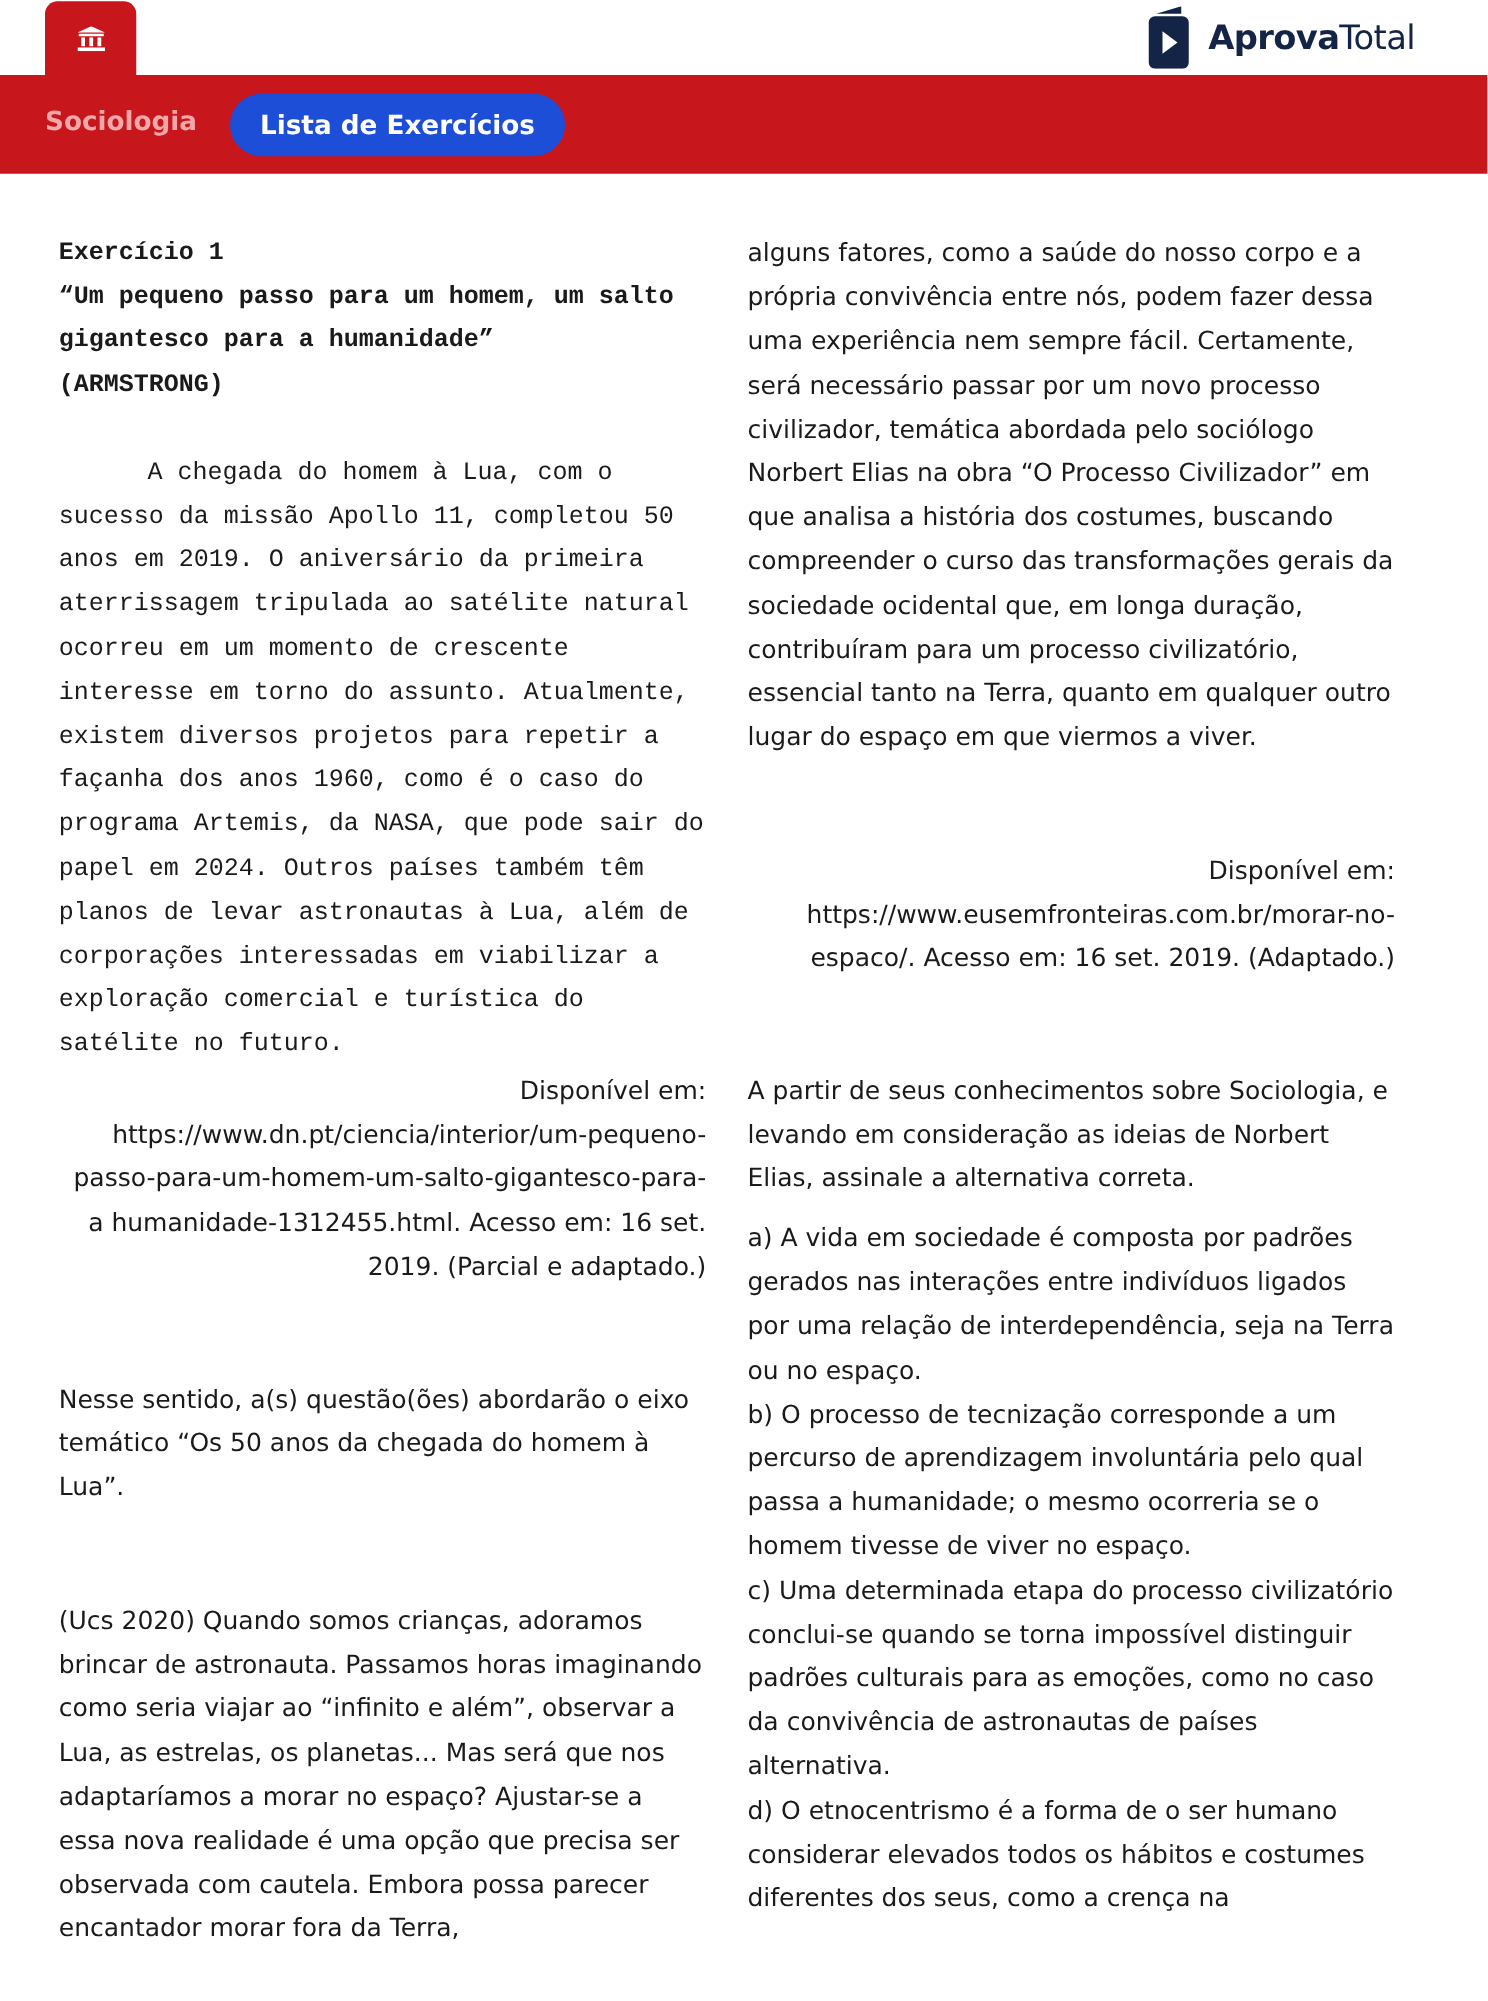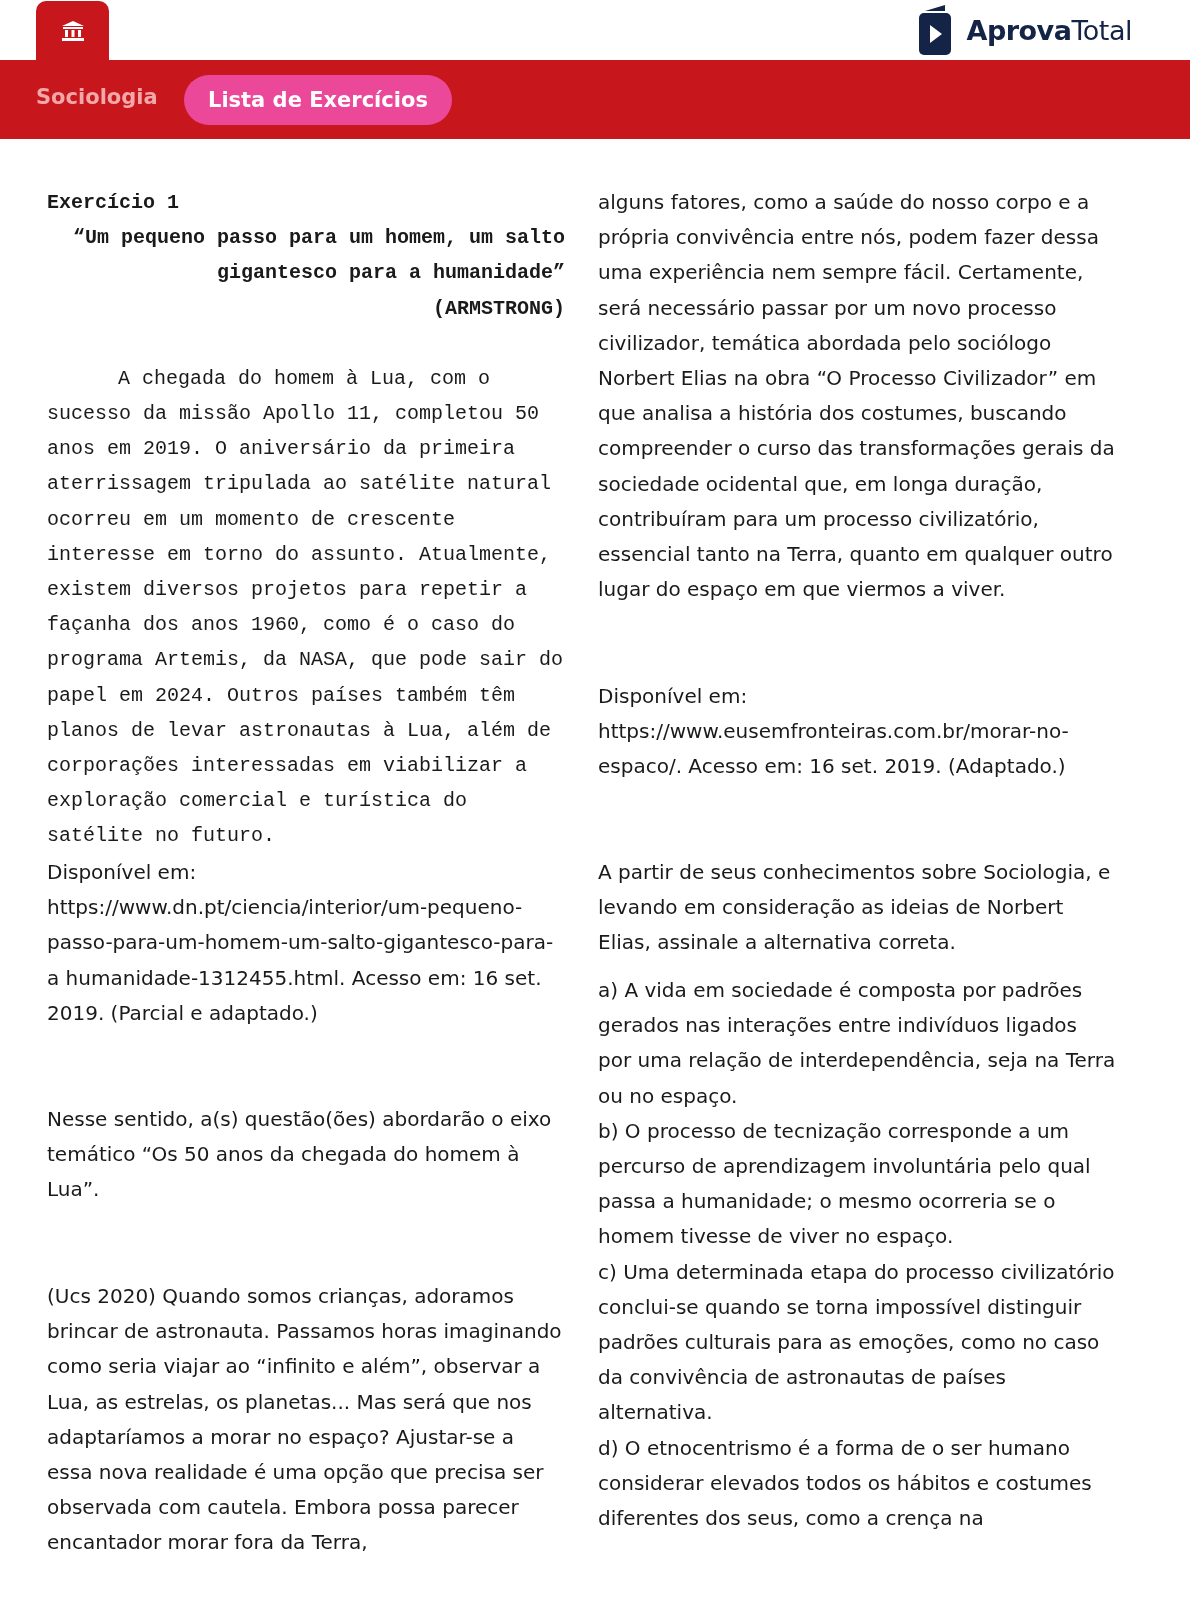--- a/index.html
+++ b/index.html
@@ -26,29 +26,29 @@
     .logo-text .b { font-weight: bold; }
     .redbar {
       position: absolute; left: 0; top: 60px; width: 1190px; height: 79px; background: #c8161d;
     }
     .crumb-sub {
       position: absolute; left: 36px; top: 85px;
       font-size: 21px; font-weight: bold; color: #f2a7a9;
     }
     .crumb-pill {
       position: absolute; left: 184px; top: 75px; height: 50px; padding: 0 24px;
-      border-radius: 25px; background: #ec4899; color: #fff;
+      border-radius: 25px; background: #1d4ed8; color: #fff;
       font-size: 21px; font-weight: bold; display: flex; align-items: center;
     }
     .col { position: absolute; width: 518px; font-size: 20px; line-height: 35.2px; }
     .col p { margin: 0; }
     .left { left: 47px; }
     .right { left: 598px; }
-    .center { text-align: right; }
-    .rightal { }
+    .center { text-align: left; }
+    .rightal { text-align: right; }
     .bold { font-weight: bold; }
     .indent { text-indent: 71px; }
   </style>
 </head>
 <body>
 
 <div class="top-white"></div>
 
 <div class="home-tab">
   <svg width="22" height="20" viewBox="0 0 22 20">

